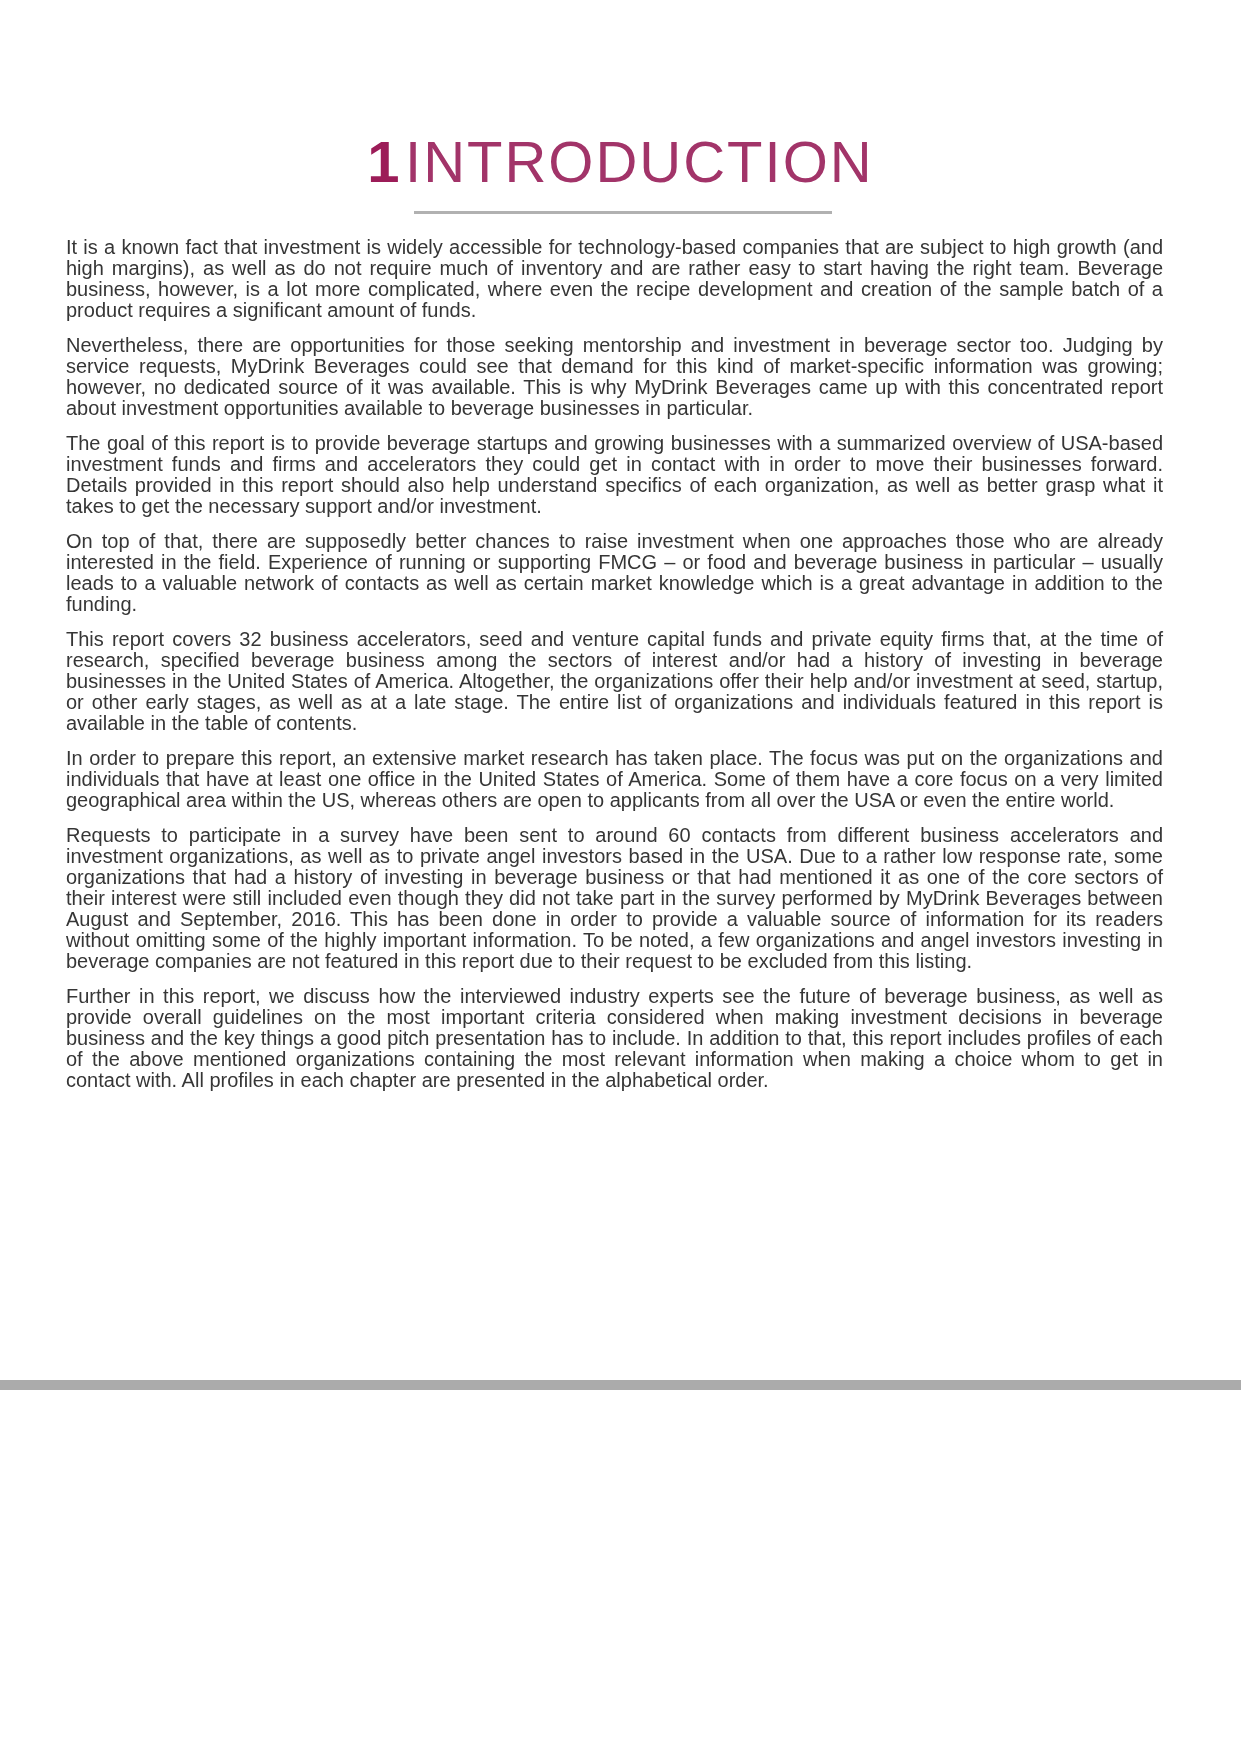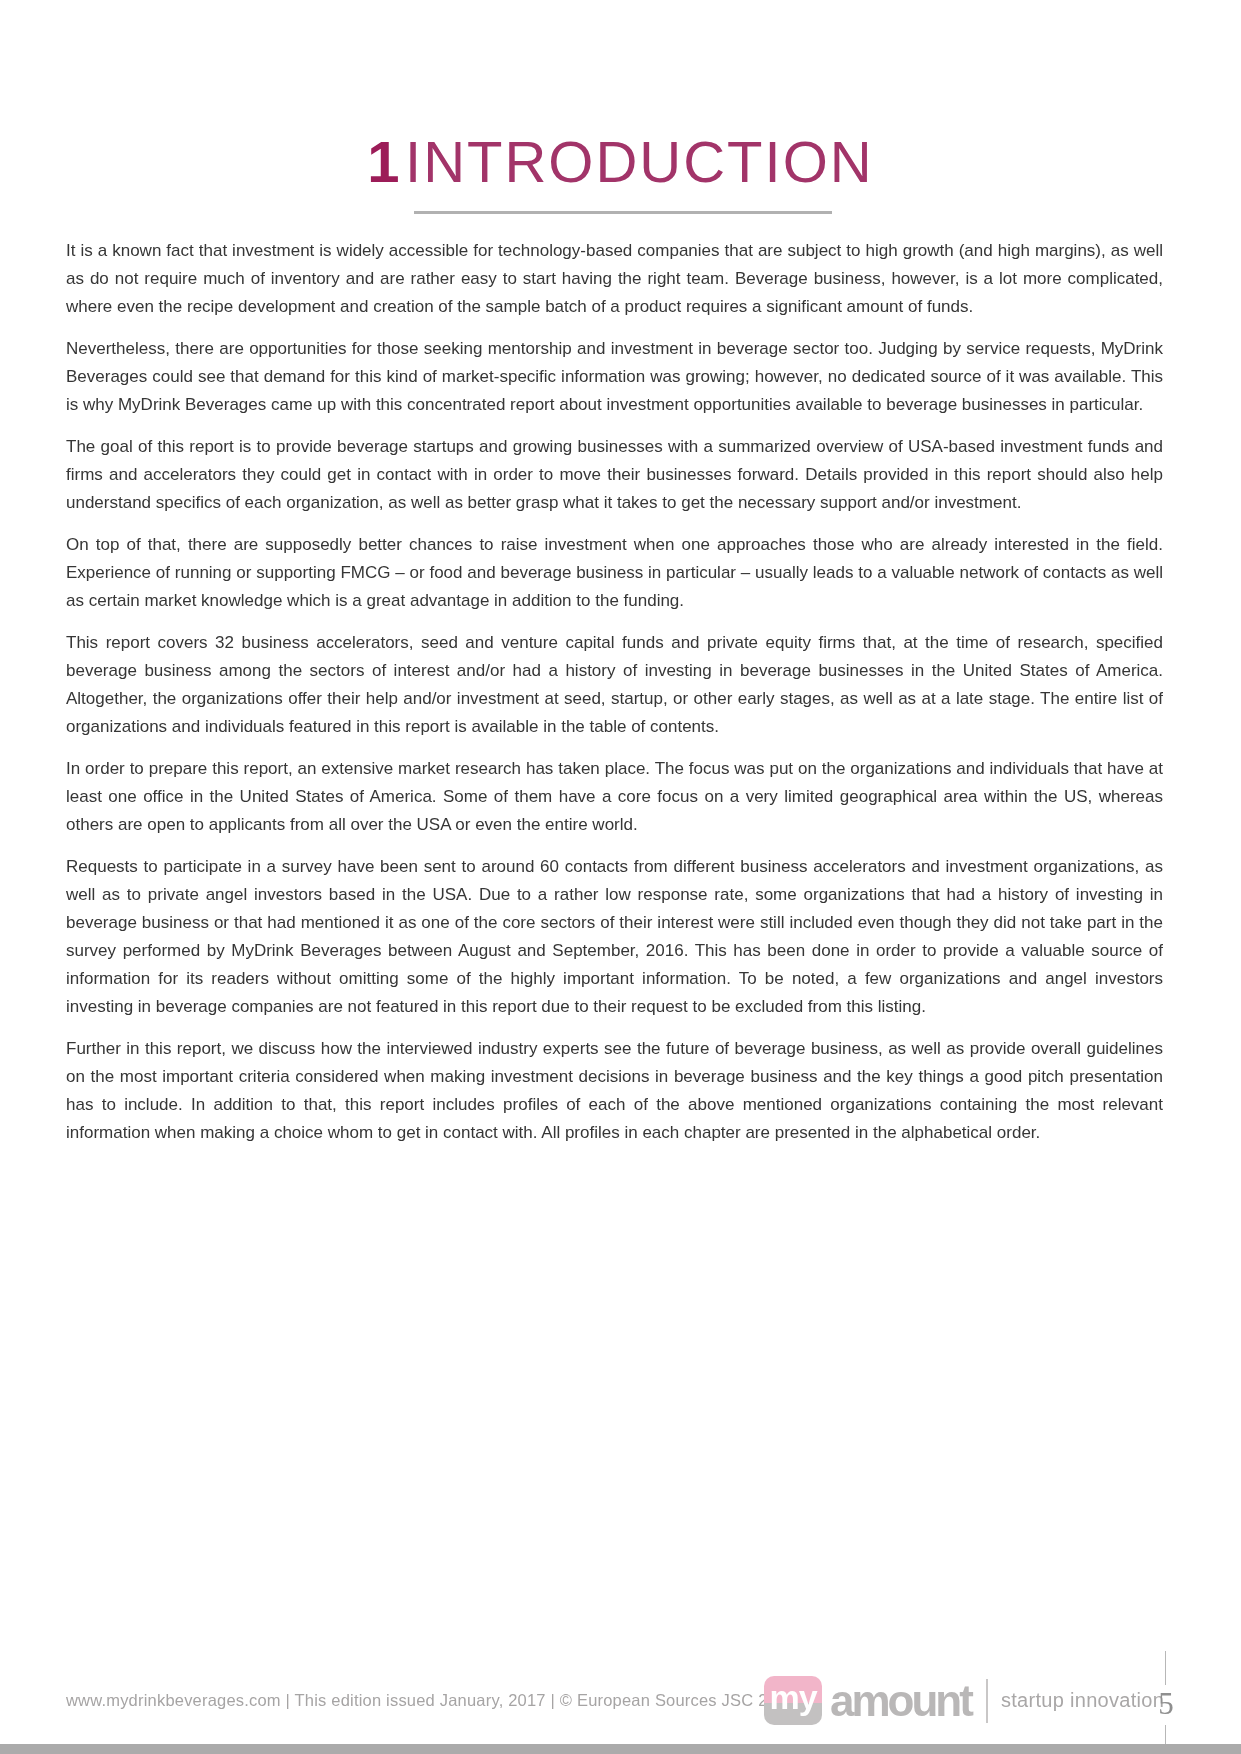--- a/index.html
+++ b/index.html
@@ -3,21 +3,21 @@
 <meta charset="utf-8">
 <style>
   html, body {
     margin: 0;
     padding: 0;
     background: #ffffff;
   }
   .page {
     position: relative;
     width: 1241px;
-    height: 1754px;
+    height: 1390px;
     background: #ffffff;
     overflow: hidden;
     font-family: "Liberation Sans", sans-serif;
   }
 
   
   .heading {
     position: absolute;
     top: 128px;
     left: 0;
@@ -49,22 +49,22 @@
 
   
   .content {
     position: absolute;
     top: 237px;
     left: 66px;
     width: 1097px;
   }
   .content p {
     margin: 0 0 14px 0;
-    font-size: 17px;
-    line-height: 28px;
+    font-size: 20px;
+    line-height: 21px;
     text-align: justify;
     color: var(--body_text, #363636);
   }
 
   
   .footer-meta {
     position: absolute;
     left: 66px;
     top: 1691px;
     font-size: 16.5px;

